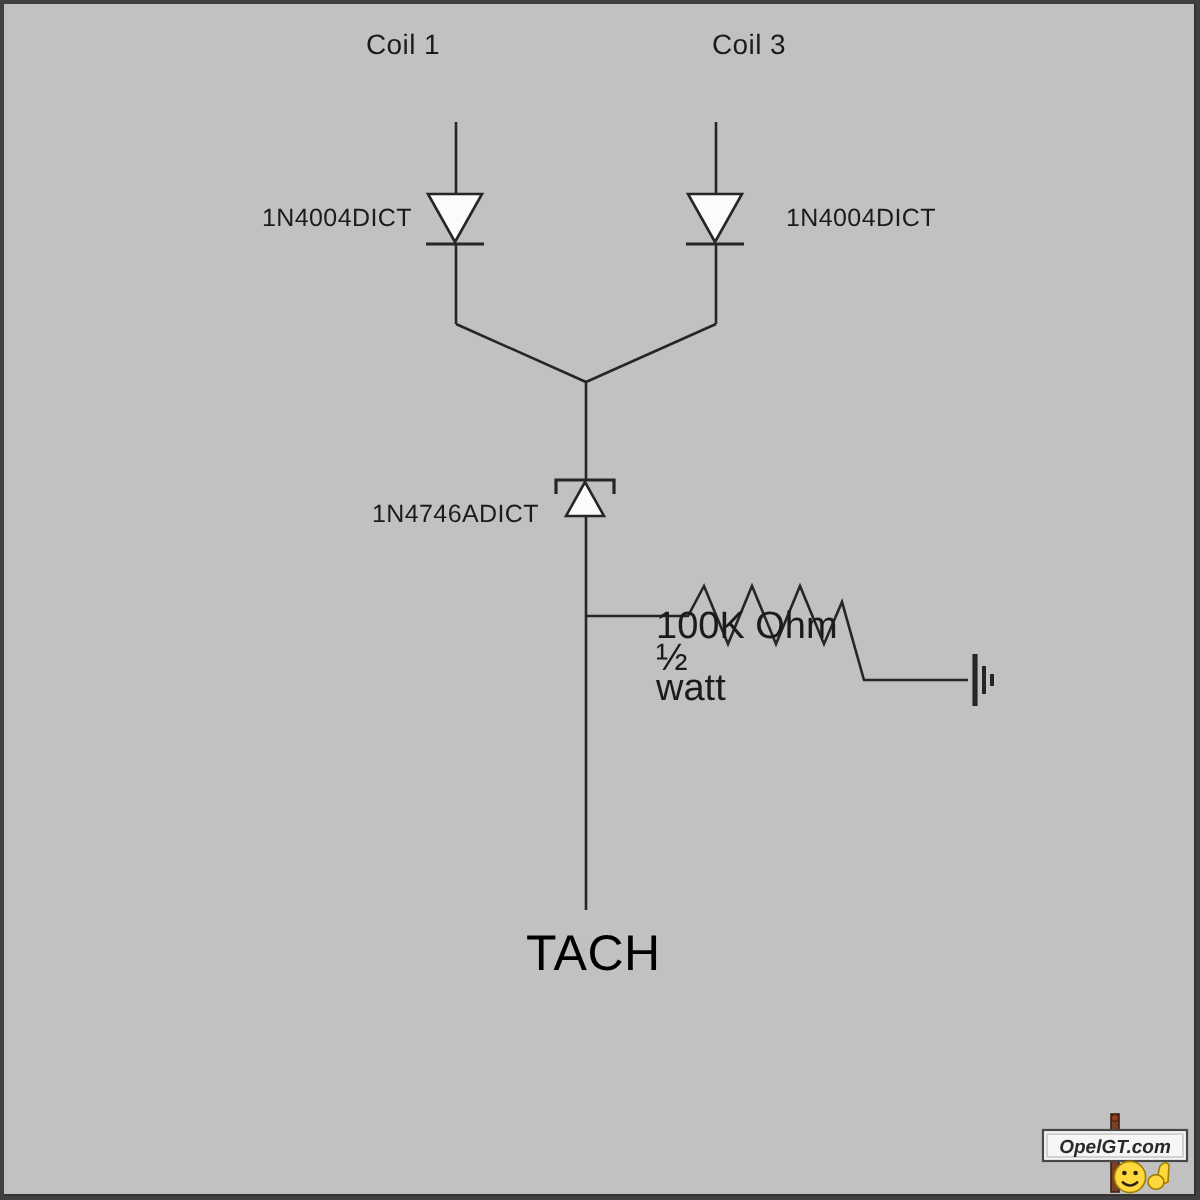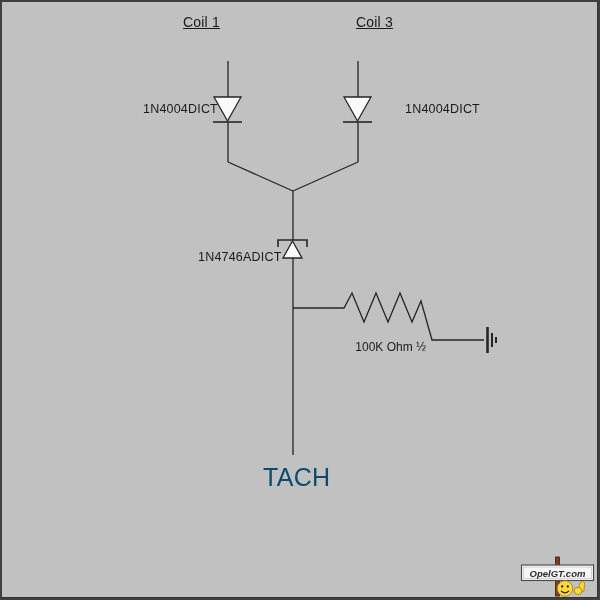--- a/index.html
+++ b/index.html
@@ -7,26 +7,26 @@
     position:relative;
     width:600px;height:600px;
     background:#c1c1c1;
     box-shadow: inset 0 0 0 2px #404040, inset -1px -1px 0 2px #333333;
     overflow:hidden;
     font-family:"Liberation Sans", sans-serif;
     color:#1b1b1b;
   }
   .wires{position:absolute;left:0;top:0;width:600px;height:600px;}
   .lbl{position:absolute;white-space:pre;font-size:13px;letter-spacing:0.2px;}
-  .lbl.coil{font-size:14px;text-decoration:underline;}
-  .lbl.part{font-size:12.5px;margin-left:12px;}
-  .res-label{position:absolute;left:328px;top:340px;width:98px;text-align:right;
-             font-size:12px;line-height:15.5px;}
+  .lbl.coil{font-size:14px;}
+  .lbl.part{font-size:12.5px;}
+  .res-label{position:absolute;left:328px;top:306px;width:98px;text-align:left;
+             font-size:19px;line-height:15.5px;}
   .tach{position:absolute;left:263px;top:462px;font-size:25px;line-height:30px;
-        letter-spacing:0.3px;color:#0c4a6e;}
+        letter-spacing:0.3px;color:#000000;}
   .watermark{position:absolute;left:518px;top:554px;width:82px;height:44px;}
 </style>
 </head>
 <body>
 
 <div class="canvas">
 
   <svg class="wires" viewBox="0 0 600 600" fill="none" stroke="#262626" stroke-width="1.3">
 
     <line x1="228" y1="61" x2="228" y2="97"></line>
@@ -67,20 +67,21 @@
   <div class="lbl coil" style="left:183px;top:14px">Coil 1</div>
   <div class="lbl coil" style="left:356px;top:14px">Coil 3</div>
 
   <div class="lbl part" style="left:131px;top:102px">1N4004DICT</div>
   <div class="lbl part" style="left:393px;top:102px">1N4004DICT</div>
 
   <div class="lbl part" style="left:186px;top:250px">1N4746ADICT</div>
 
   <div class="res-label">
     <div>100K Ohm ½</div>
+    <div>watt</div>
   </div>
 
   <div class="tach">
     <div>TACH</div>
   </div>
 
   <svg class="watermark" viewBox="0 0 82 44">
     <g>
       <rect x="37.5" y="3" width="4" height="39" fill="#7b4028" stroke="#401f10" stroke-width="0.8"></rect>
       <circle cx="39.5" cy="5" r="1.8" fill="#9c3d20" stroke="#401f10" stroke-width="0.5"></circle>

